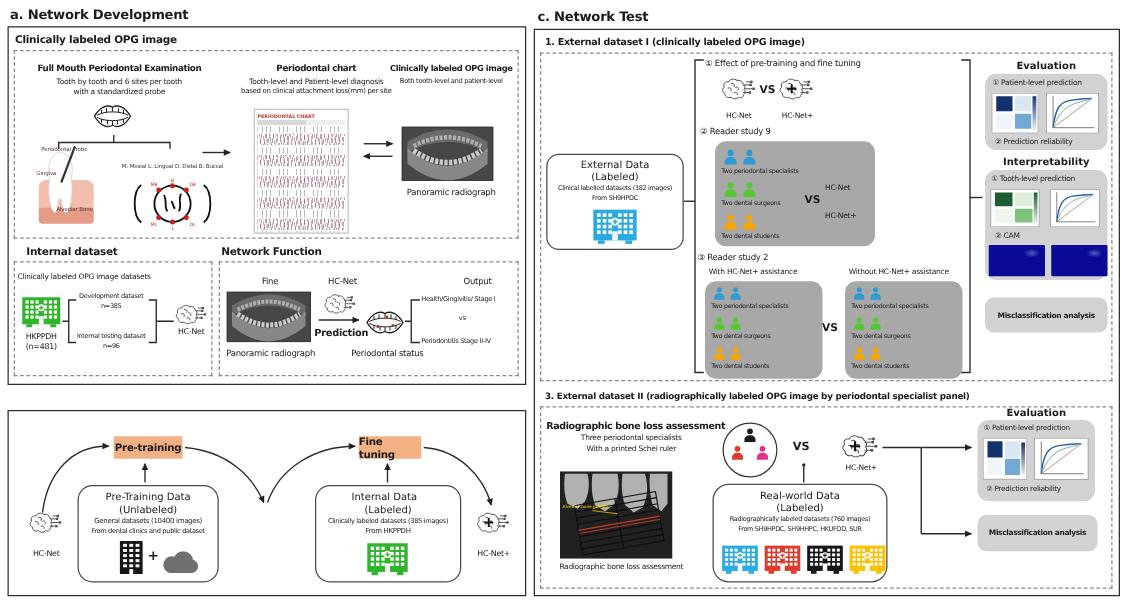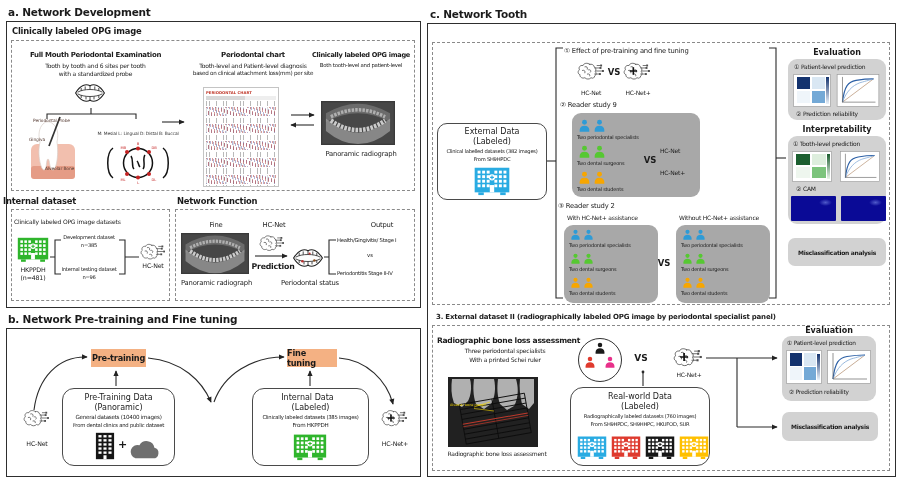--- a/index.html
+++ b/index.html
@@ -224,21 +224,21 @@
       <div class="pc-num"></div>
 </div>
 
 <div class="abs ctr nw" style="left:305px;top:51px;width:112px;font-size:6.6px;font-weight:bold;letter-spacing:-0.3px">Clinically labeled OPG image</div>
 <div class="abs ctr nw" style="left:305px;top:62px;width:112px;font-size:5.4px;letter-spacing:-0.25px">Both tooth-level and patient-level</div>
 <svg class="ic" style="left:321px;top:101px;width:74px;height:44px">
       <use href="#sym-opg"></use>
     </svg>
 <div class="abs t7 ctr nw" style="left:305px;top:150px;width:112px">Panoramic radiograph</div>
 
-<div class="abs h2" style="left:3px;top:196px">Internal dataset</div>
+<div class="abs h2" style="left:21px;top:196px">Internal dataset</div>
 <div class="abs dash" style="left:11px;top:209px;width:159px;height:92px"></div>
 <div class="abs t6 nw" style="left:14px;top:218px">Clinically labeled OPG image datasets</div>
 <svg class="ic" style="left:17px;top:235px;width:32px;height:28px;color:#2FB52C">
       <use href="#sym-hospital"></use>
     </svg>
 <div class="abs t65 ctr nw" style="left:13px;top:266px;width:40px">HKPPDH</div>
 <div class="abs t65 ctr nw" style="left:13px;top:274px;width:40px">(n=481)</div>
 <div class="abs t52 ctr nw" style="left:58px;top:234px;width:62px">Development dataset</div>
 <div class="abs t52 ctr nw" style="left:58px;top:242px;width:62px">n=385</div>
 <div class="abs t52 ctr nw" style="left:55px;top:266px;width:68px">Internal testing dataset</div>
@@ -265,30 +265,29 @@
   <circle cx="13" cy="18" r="1.6" fill="#b33"></circle>
       <circle cx="22" cy="8.5" r="1.4" fill="#b33"></circle>
       <circle cx="28" cy="17" r="1.5" fill="#8a4a1a"></circle>
 </svg>
 <div class="abs t7 ctr nw" style="left:281px;top:279px;width:54px">Periodontal status</div>
 <div class="abs t7 ctr nw" style="left:357px;top:221px;width:50px">Output</div>
 <div class="abs nw" style="left:337px;top:237px;font-size:5.3px;letter-spacing:-0.25px">Health/Gingivitis/ Stage I</div>
 <div class="abs nw" style="left:367px;top:252px;font-size:5.3px">vs</div>
 <div class="abs nw" style="left:337px;top:270px;font-size:5.3px;letter-spacing:-0.25px">Periodontitis Stage II-IV</div>
 
-<div class="abs h1" style="left:8px;top:313px">b. Network Pre-training and Fine tuning</div>
 <div class="abs panel" style="left:6px;top:328px;width:415px;height:149px"></div>
 <svg class="ic" style="left:23px;top:408px;width:27px;height:20px">
       <use href="#sym-brain"></use>
     </svg>
 <div class="abs t65 ctr nw" style="left:20px;top:440px;width:34px">HC-Net</div>
 <div class="abs orangeb" style="left:91px;top:349px;width:55px;height:18px">Pre-training</div>
 <div class="abs rb" style="left:62px;top:388px;width:113px;height:78px"></div>
 <div class="abs ctr nw" style="left:64px;top:393px;width:109px;font-size:8px">Pre-Training Data</div>
-<div class="abs ctr nw" style="left:64px;top:403px;width:109px;font-size:8px">(Panoramic)</div>
+<div class="abs ctr nw" style="left:64px;top:403px;width:109px;font-size:8px">(Unlabeled)</div>
 <div class="abs t56 ctr nw" style="left:64px;top:414px;width:109px">General datasets (10400 images)</div>
 <div class="abs ctr nw" style="left:64px;top:422px;width:109px;font-size:5.3px;letter-spacing:-0.25px">From dental clinics and public dataset</div>
 <svg class="ic" style="left:95px;top:432px;width:20px;height:28px">
       <use href="#sym-building"></use>
     </svg>
 <div class="abs b nw" style="left:118px;top:438px;font-size:11px">+</div>
 <svg class="ic" style="left:128px;top:440px;width:33px;height:21px">
       <use href="#sym-cloud"></use>
     </svg>
 <div class="abs orangeb" style="left:287px;top:349px;width:50px;height:18px">Fine tuning</div>
@@ -298,22 +297,23 @@
 <div class="abs ctr nw" style="left:254px;top:414px;width:113px;font-size:5.3px;letter-spacing:-0.25px">Clinically labeled datasets (385 images)</div>
 <div class="abs t56 ctr nw" style="left:254px;top:422px;width:113px">From HKPPDH</div>
 <svg class="ic" style="left:293px;top:432px;width:34px;height:29px;color:#2FB52C">
       <use href="#sym-hospital"></use>
     </svg>
 <svg class="ic" style="left:381px;top:408px;width:27px;height:20px">
       <use href="#sym-brain-plus"></use>
     </svg>
 <div class="abs t65 ctr nw" style="left:378px;top:440px;width:34px">HC-Net+</div>
 
-<div class="abs h1" style="left:430px;top:8px">c. Network Tooth</div>
+<div class="abs h1" style="left:430px;top:8px">c. Network Test</div>
 <div class="abs panel" style="left:427px;top:23px;width:469px;height:454px"></div>
+<div class="abs b nw" style="left:436px;top:29px;font-size:7.6px;letter-spacing:-0.2px">1. External dataset I (clinically labeled OPG image)</div>
 <div class="abs dash" style="left:432px;top:42px;width:458px;height:263px"></div>
 
 <div class="abs rb" style="left:437px;top:123px;width:110px;height:77px;border-radius:10px"></div>
 <div class="abs ctr nw" style="left:439px;top:127px;width:106px;font-size:8px">External Data</div>
 <div class="abs ctr nw" style="left:439px;top:137px;width:106px;font-size:8px">(Labeled)</div>
 <div class="abs t52 ctr nw" style="left:439px;top:148px;width:106px">Clinical labelled datasets (382 images)</div>
 <div class="abs t52 ctr nw" style="left:439px;top:156px;width:106px">From SH9HPDC</div>
 <svg class="ic" style="left:472px;top:165px;width:40px;height:31px;color:#29ABE2">
       <use href="#sym-hospital"></use>
     </svg>

